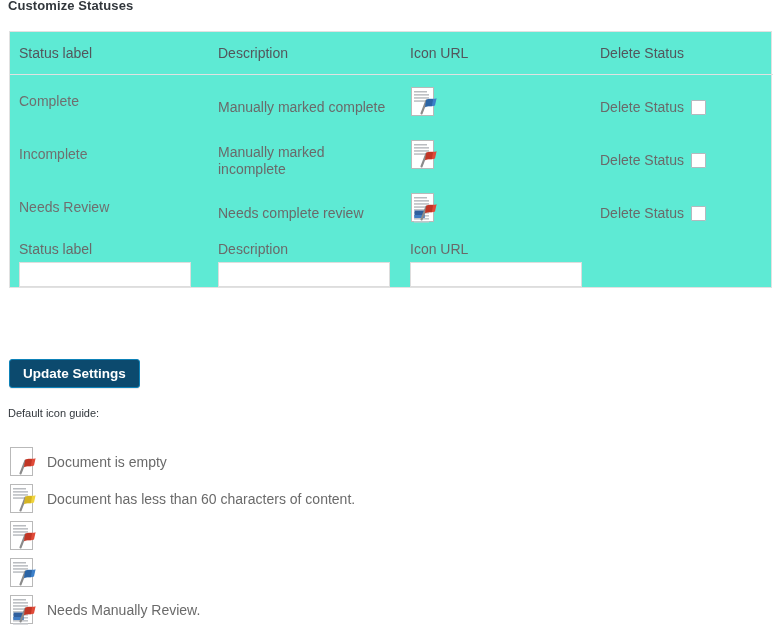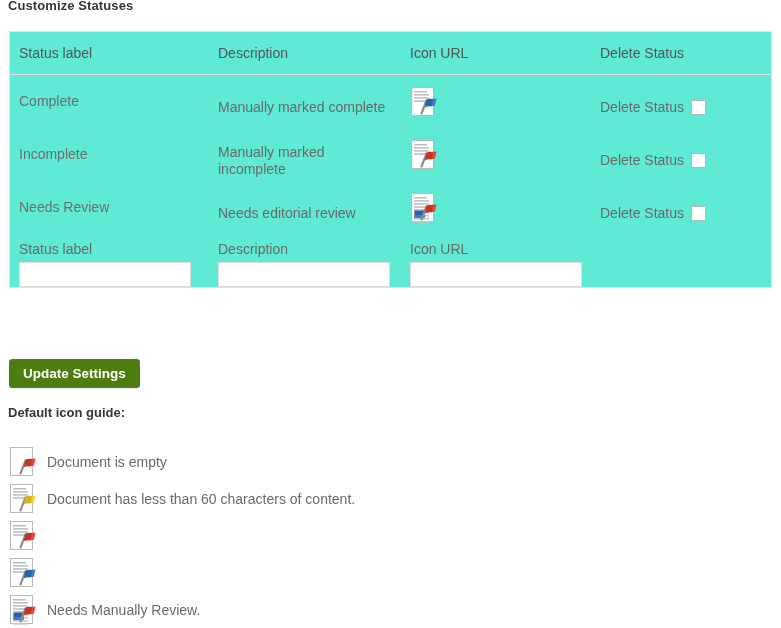--- a/index.html
+++ b/index.html
@@ -136,41 +136,41 @@
     border-radius: 0;
   }
   .new-row td.f-desc input { width: 172px; }
   .new-row td.f-icon input { width: 172px; }
 
   
   .update-button {
     position: absolute;
     left: 9px;
     top: 359px;
-    background: #4d7c0f;
+    background: #0c4a6e;
     border: 1px solid #0e82b8;
     color: #ffffff;
     font-family: "Liberation Sans", sans-serif;
     font-size: 13.5px;
     font-weight: bold;
     padding: 0 13px;
     height: 29px;
     line-height: 27px;
     border-radius: 3px;
     cursor: pointer;
     box-shadow: 0 1px 0 rgba(0,0,0,0.08);
   }
 
   
   .guide-title {
     position: absolute;
     left: 8px;
     top: 405px;
-    font-size: 13px;
-    font-weight: bold;
+    font-size: 11px;
+    font-weight: normal;
     color: #32373c;
     line-height: 16px;
   }
 
   .guide-list {
     position: absolute;
     left: 9px;
     top: 444px;
     width: 600px;
   }
@@ -245,21 +245,21 @@
                 </svg></span></td>
             <td class="cell-del">
               <span class="delete-cell-inner">
                 <span class="delete-label">Delete Status</span>
                 <span class="delete-box"></span>
               </span>
             </td>
           </tr>
           <tr>
             <td class="cell-label"><span class="row-label">Needs Review</span></td>
-            <td class="cell-desc">Needs editorial review</td>
+            <td class="cell-desc">Needs complete review</td>
             <td class="cell-icon"><span class="doc-icon"><svg width="31" height="33" viewBox="0 0 31 33" xmlns="http://www.w3.org/2000/svg">
                   <rect x="1.5" y="1.5" width="22" height="28" fill="#ffffff" stroke="#b9b9b9" stroke-width="1"></rect>
                   <rect x="4" y="5" width="13" height="1.5" fill="#b9bcc0"></rect>
                   <rect x="4" y="8.1" width="15" height="1.5" fill="#b9bcc0"></rect>
                   <rect x="4" y="11.2" width="15" height="1.5" fill="#b9bcc0"></rect>
                   <rect x="4" y="14.3" width="15" height="1.5" fill="#b9bcc0"></rect>
                   <rect x="4" y="17" width="15" height="1.6" fill="#c3c6ca"></rect>
                   <rect x="4" y="20" width="15" height="1.6" fill="#c3c6ca"></rect>
                   <rect x="4" y="23" width="15" height="1.6" fill="#c3c6ca"></rect>
                   <rect x="4" y="26" width="15" height="1.6" fill="#c3c6ca"></rect>

